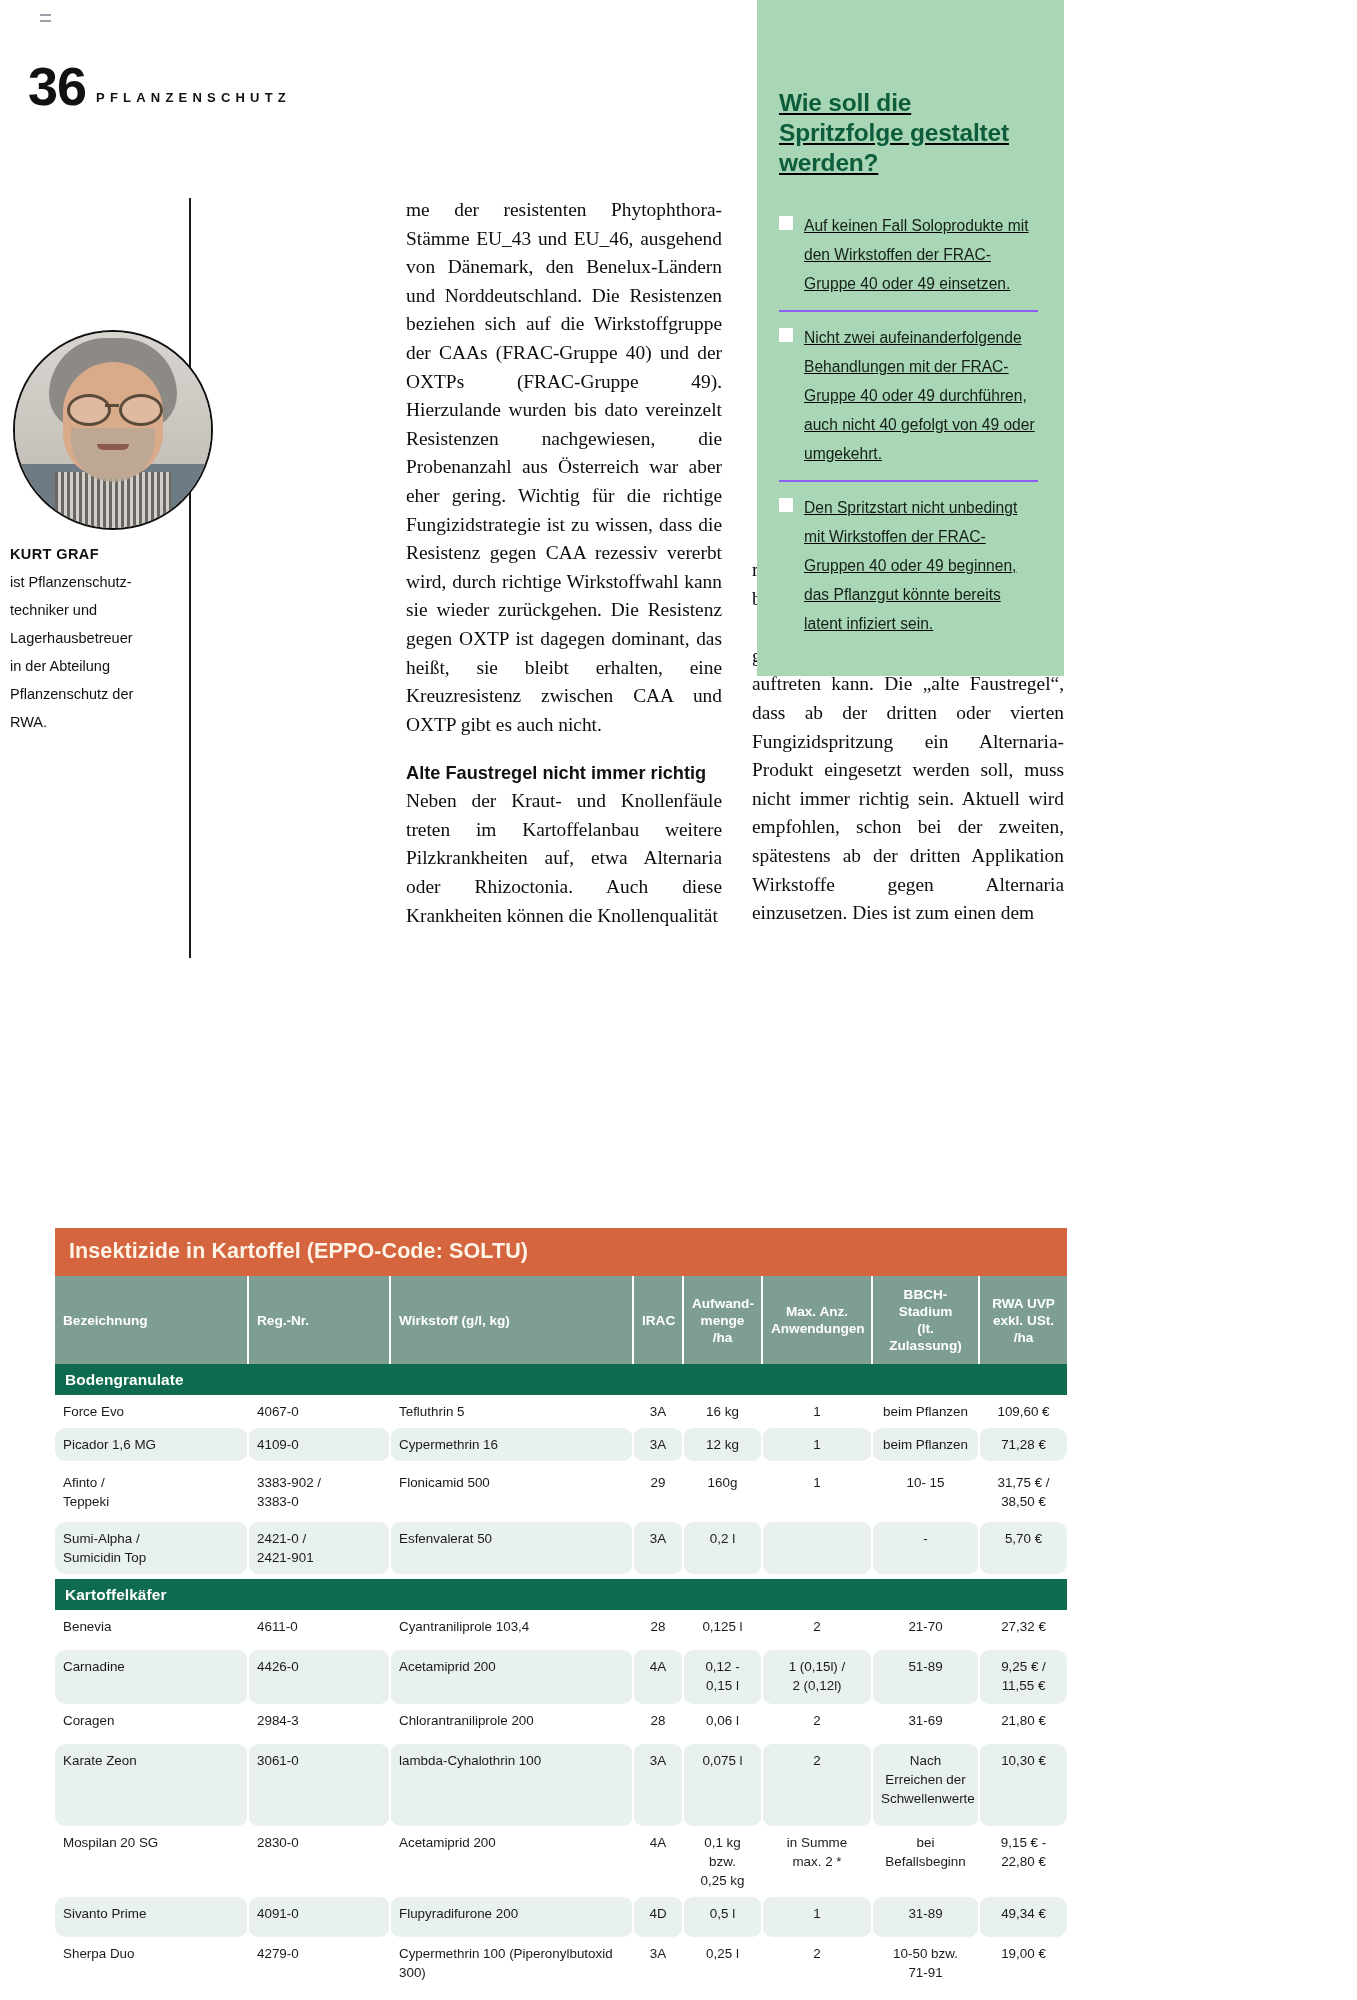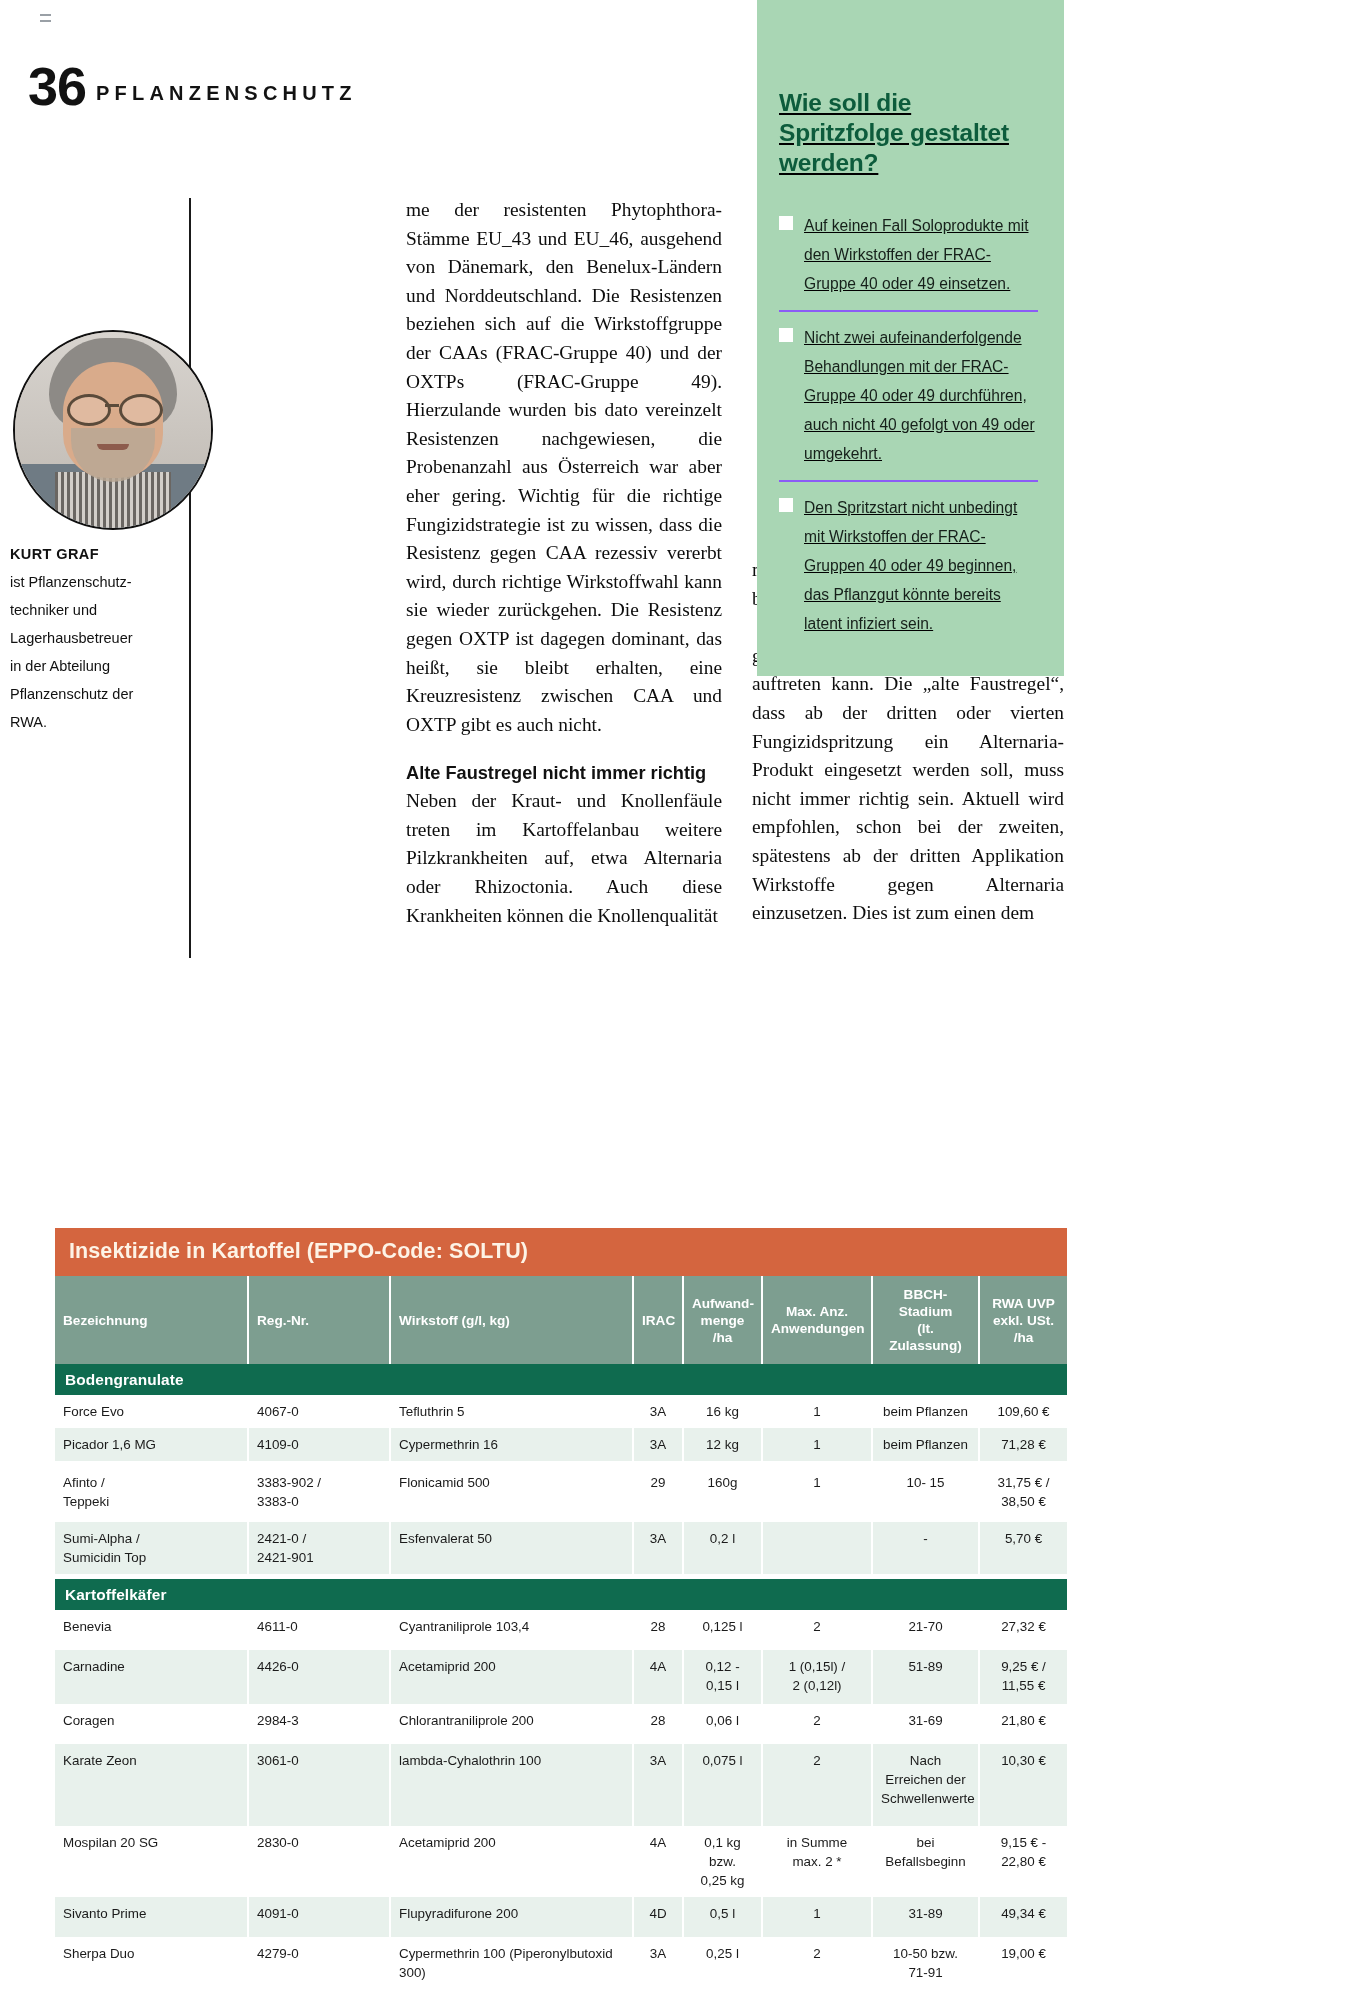--- a/index.html
+++ b/index.html
@@ -9,21 +9,21 @@
     font-family:"Liberation Sans", sans-serif;
     overflow:hidden;
   }
   
   .corner-mark{position:absolute;left:40px;top:14px;width:11px;height:2px;background:#9aa0a6;}
   .corner-mark2{position:absolute;left:40px;top:20px;width:11px;height:2px;background:#9aa0a6;}
 
   
   .pg-head{position:absolute;left:28px;top:62px;display:flex;align-items:flex-end;}
   .pg-num{font-size:54px;font-weight:700;color:#121212;line-height:.9;letter-spacing:-1px;}
-  .pg-sec{font-size:20px;font-weight:600;color:#121212;letter-spacing:5.2px;margin-left:10px;margin-bottom:6px;}
+  .pg-sec{font-size:13px;font-weight:600;color:#121212;letter-spacing:5.2px;margin-left:10px;margin-bottom:6px;}
 
   
   .vrule{position:absolute;left:189px;top:198px;width:2px;height:760px;background:#1a1a1a;}
 
   
   .portrait{
     position:absolute;left:13px;top:330px;width:196px;height:196px;border-radius:50%;
     overflow:hidden;border:2px solid #101010;background:#cfc9c3;
   }
   .ph-bg{position:absolute;inset:0;background:
@@ -86,21 +86,21 @@
   th.c,td.c{text-align:center;}
   tbody td{
     padding:7px 8px;border-right:2px solid #ffffff;vertical-align:top;line-height:19px;
   }
   tbody td:last-child{border-right:none;}
   tr.grp td{
     background:#0f6b4f;color:#ffffff;font-weight:700;font-size:15.4px;padding:6px 10px;
     border-right:none;letter-spacing:.1px;
   }
   tr.w td{background:#ffffff;}
-  tr.s td{background:#e8f1ec;}
+  tr.s td{background:#e8f1ec;border-radius:11px;}
   tr.spacer td{background:#ffffff;height:5px;padding:0;border:none;}
   .colw1{width:193px;}.colw2{width:142px;}.colw3{width:243px;}
   .colw4{width:50px;}.colw5{width:79px;}.colw6{width:110px;}
   .colw7{width:107px;}.colw8{width:88px;}
 </style>
 </head>
 <body>
 
 <div class="corner-mark"></div>
 <div class="corner-mark2"></div>

